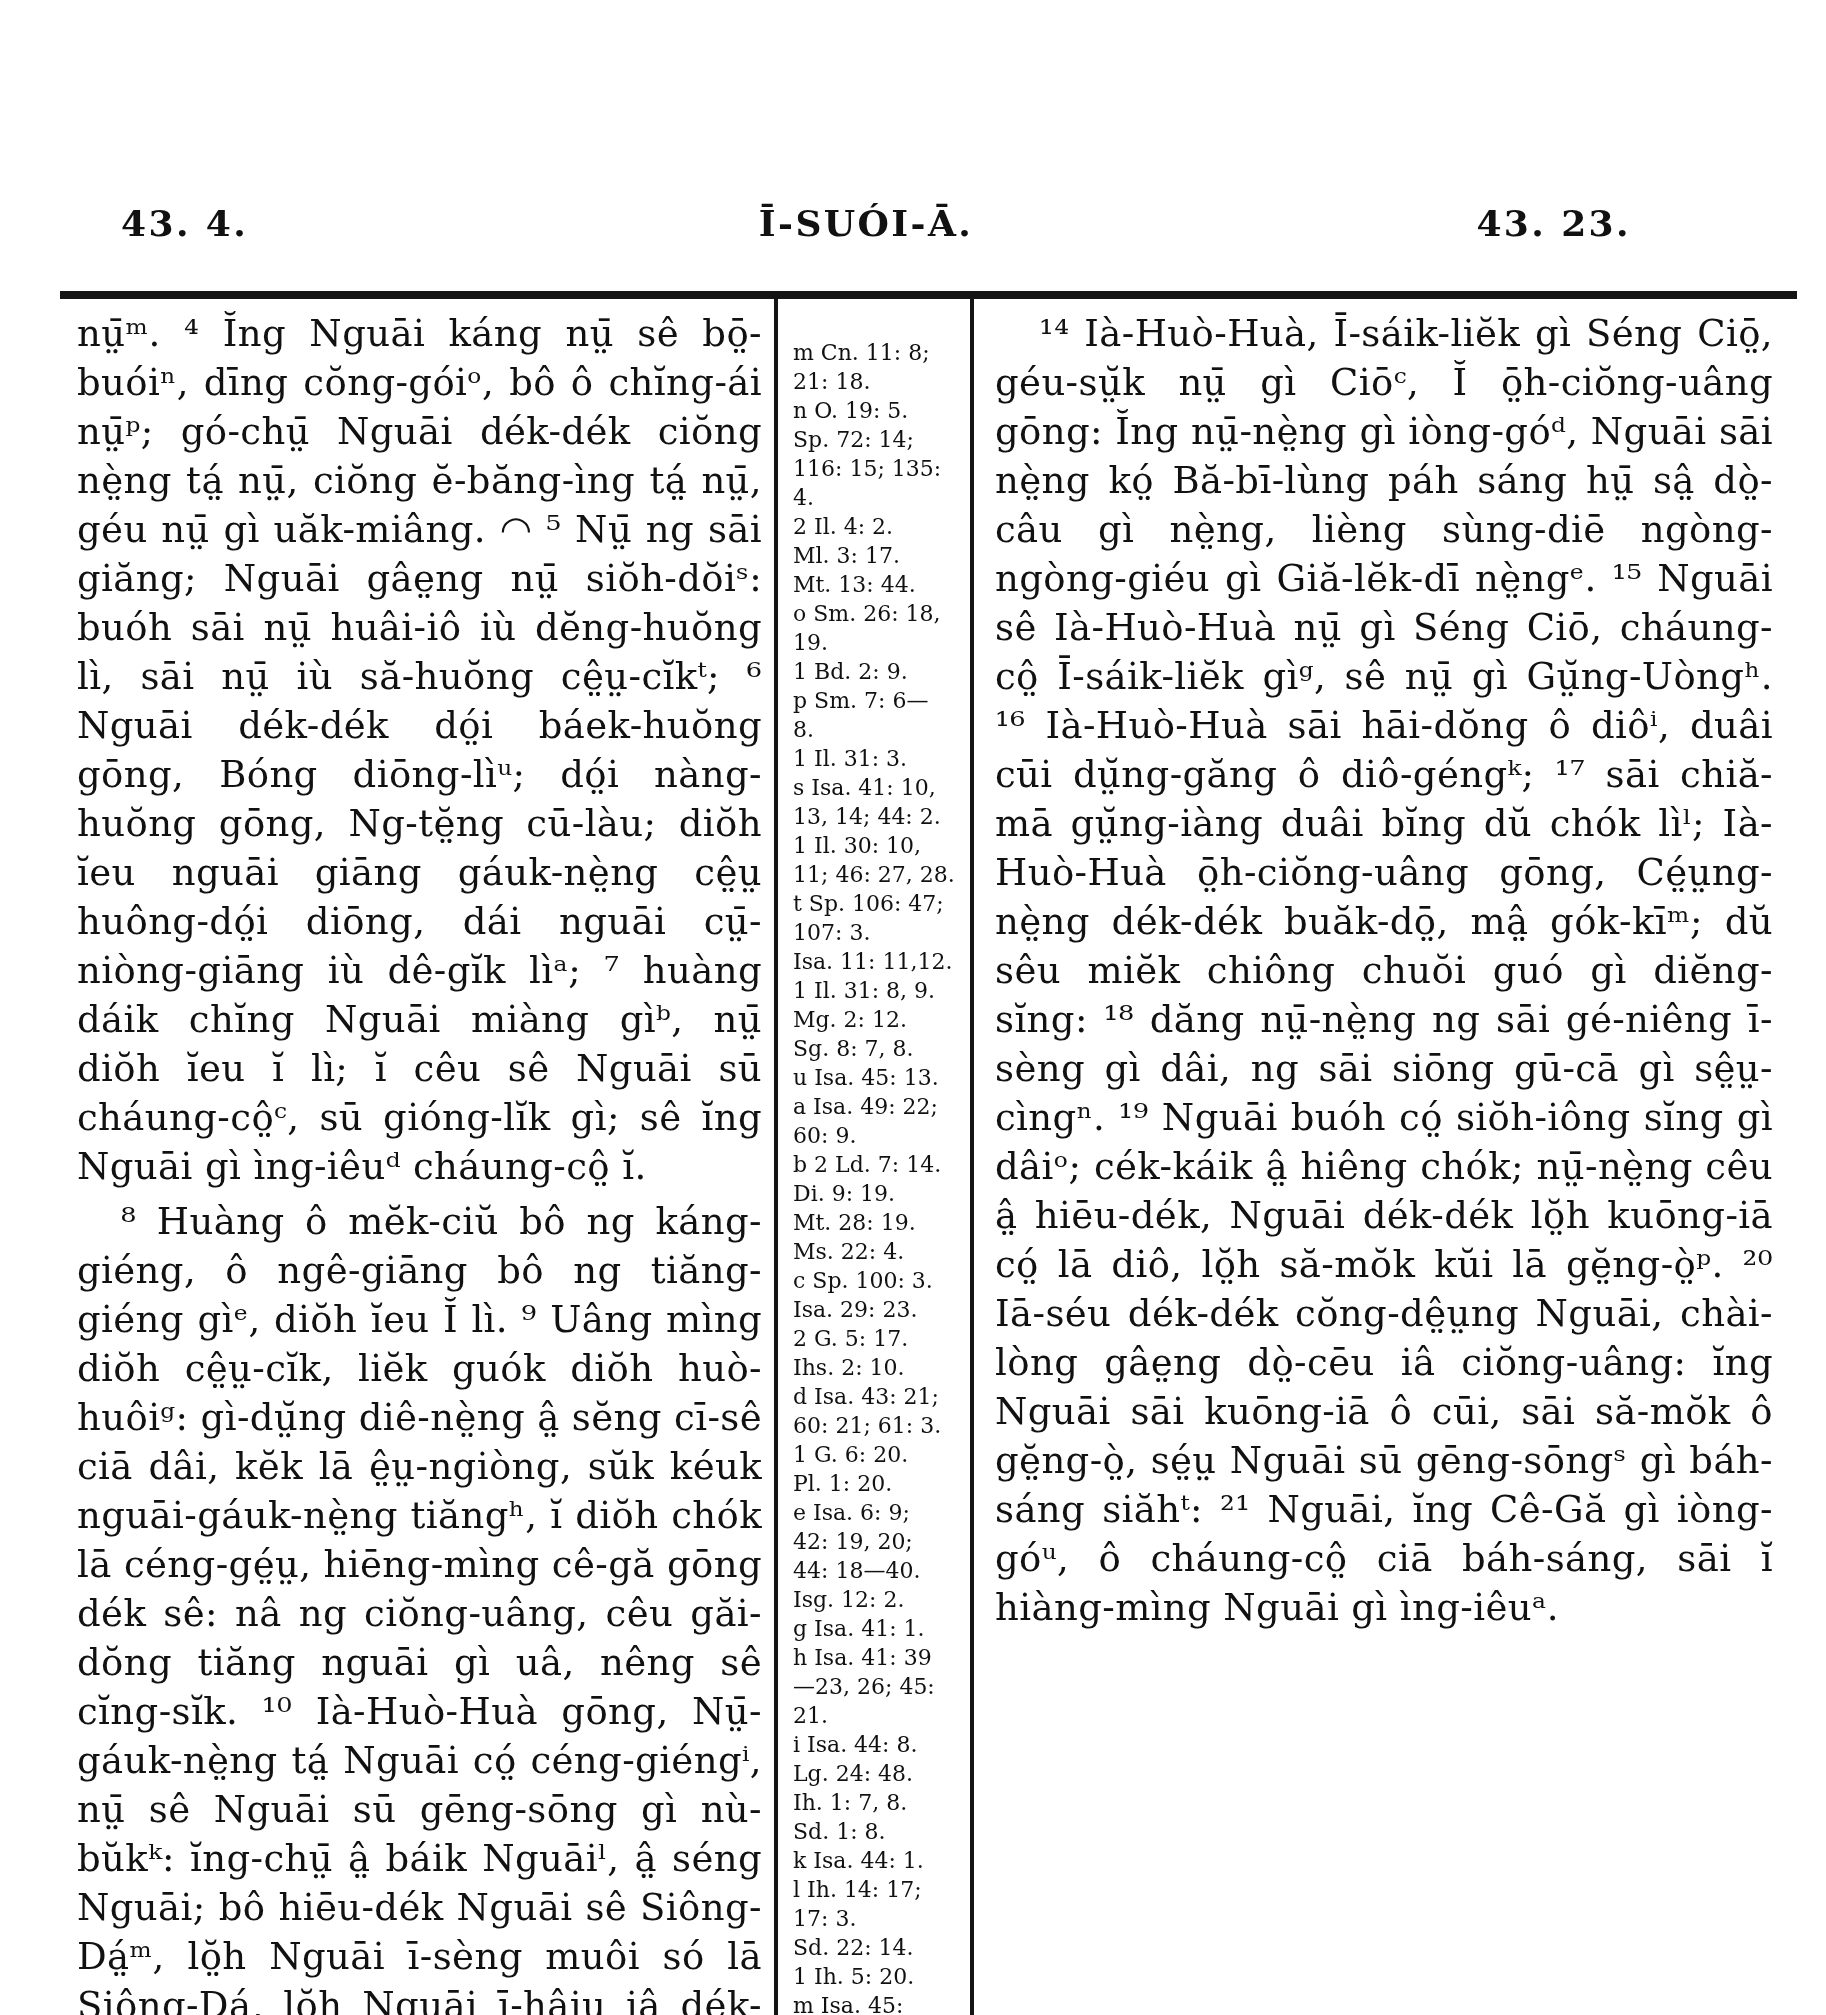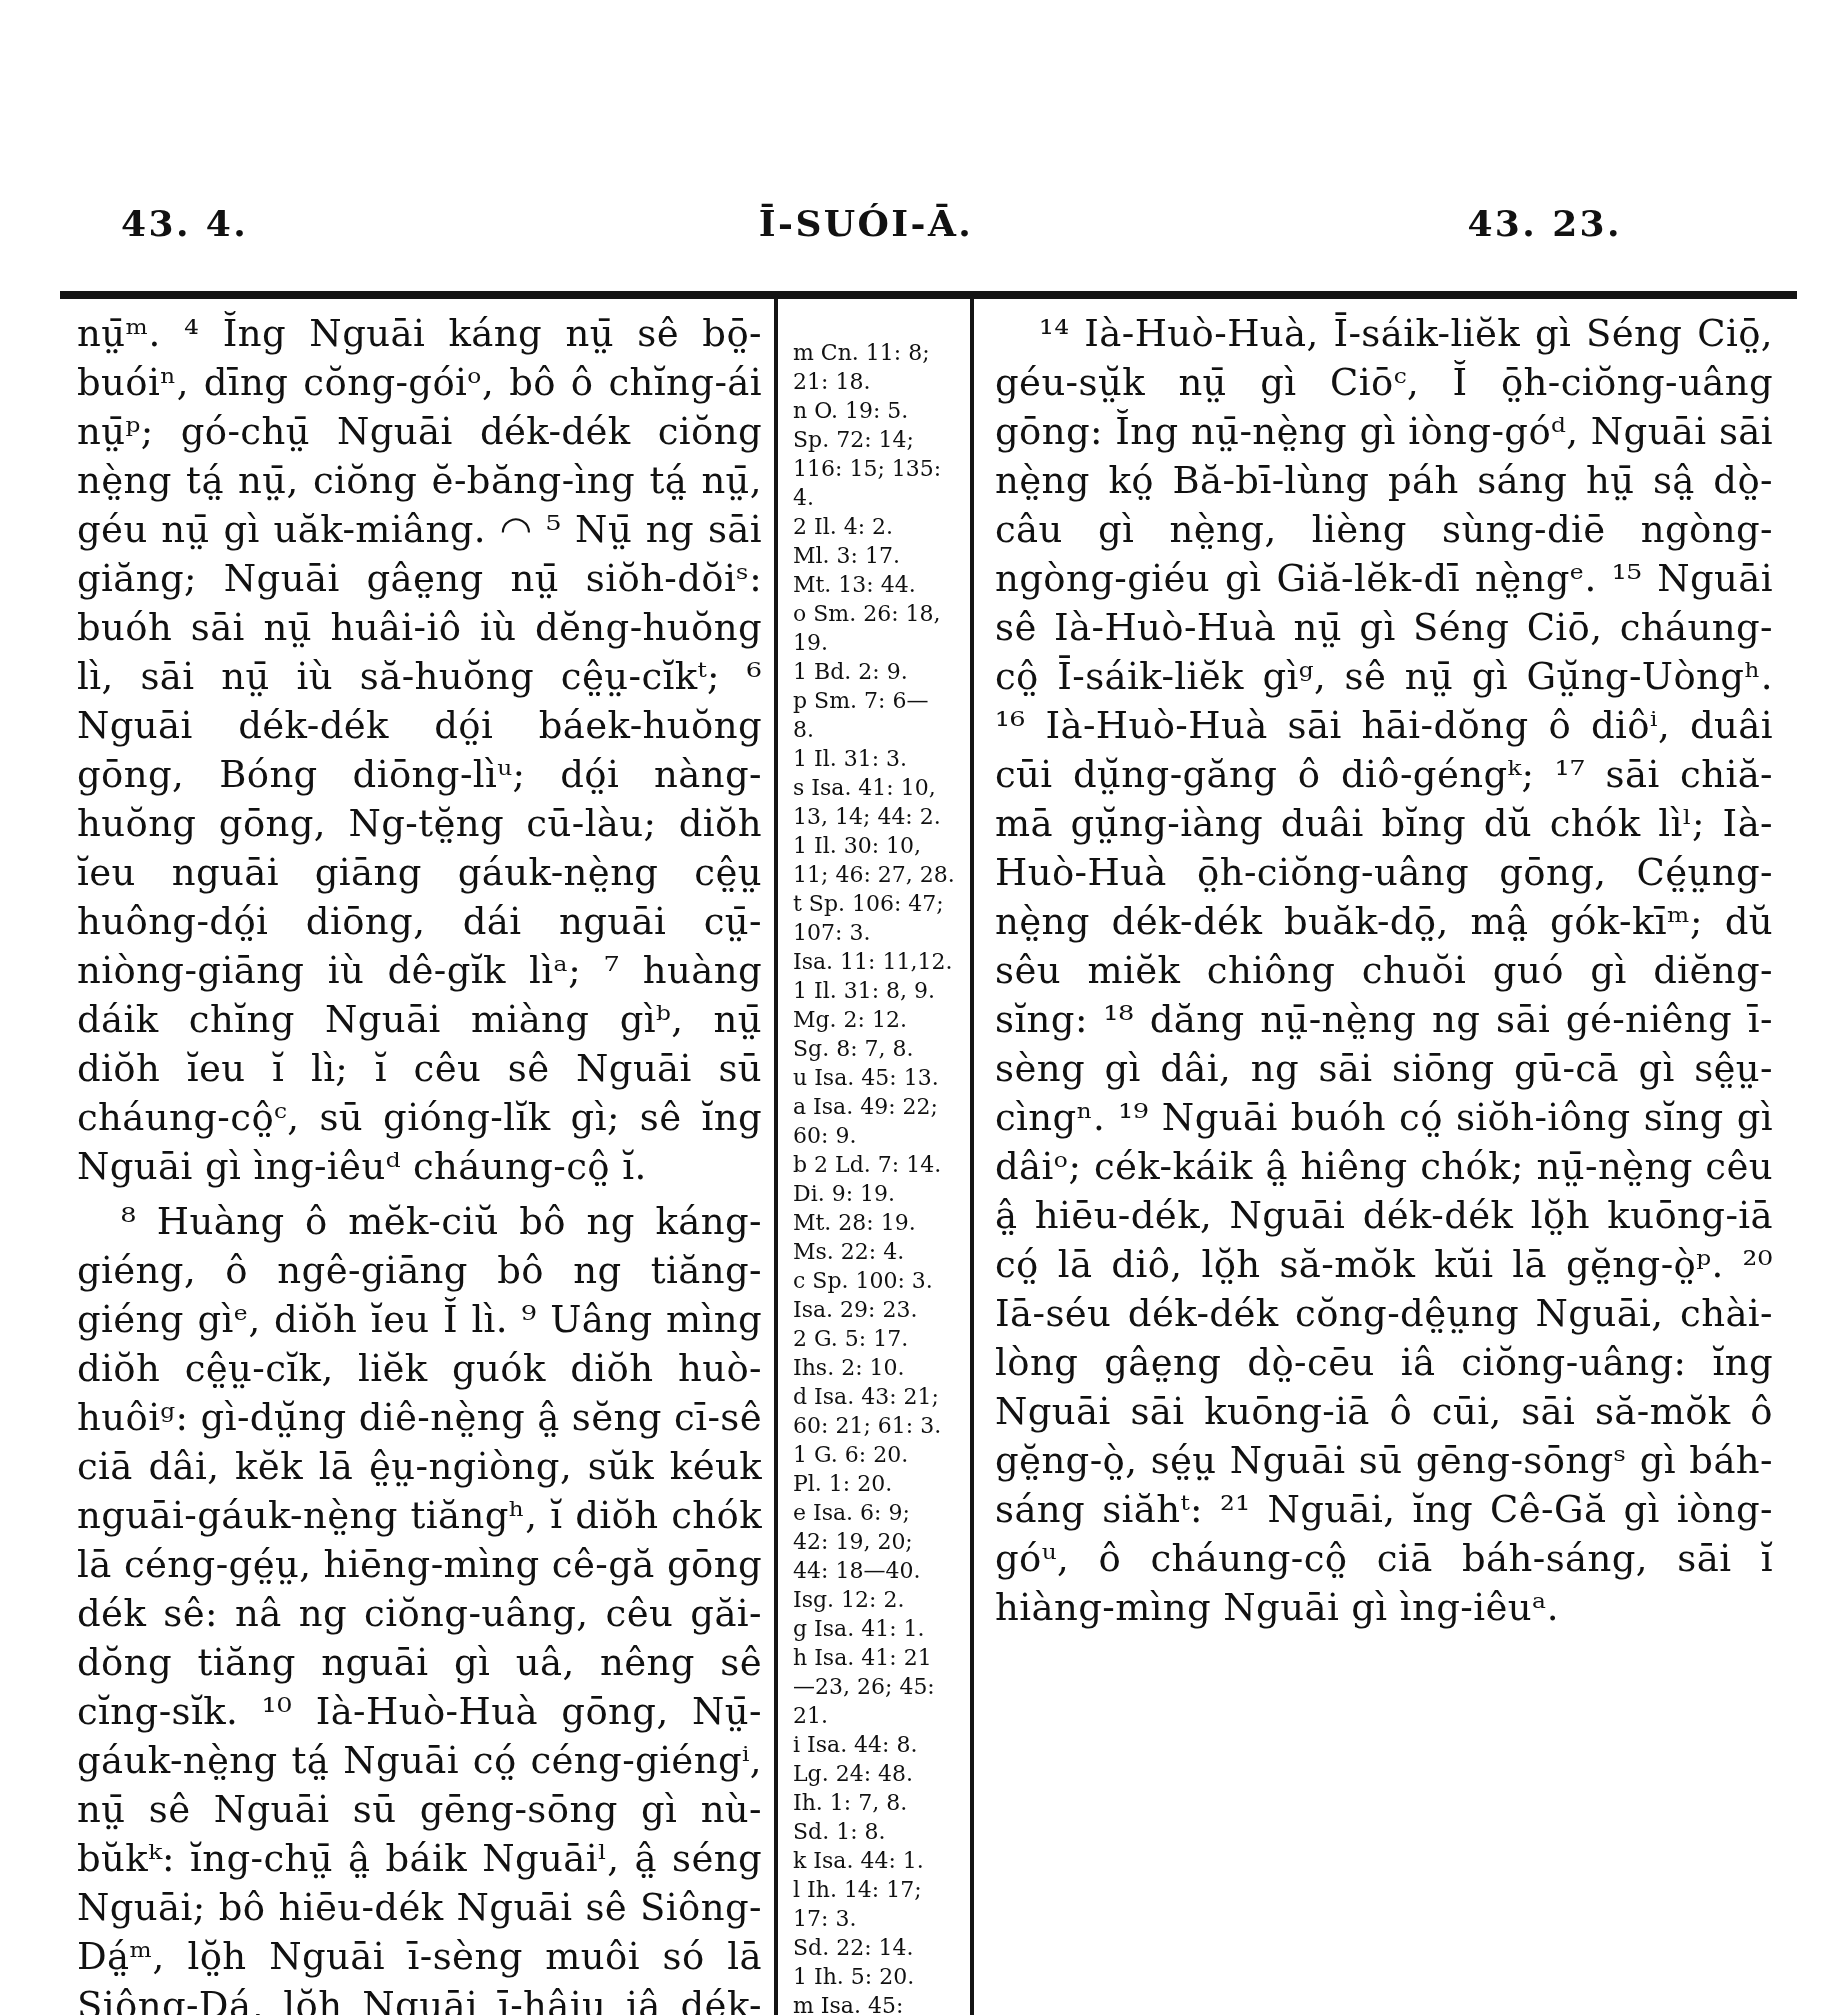--- a/index.html
+++ b/index.html
@@ -19,21 +19,21 @@
   .hdr-item {
     position: absolute;
     top: 202px;
     font-size: 36px;
     font-weight: 700;
     letter-spacing: 2.4px;
     white-space: nowrap;
   }
   .hdr-left  { left: 121px; }
   .hdr-center{ left: 866px; transform: translateX(-50%); }
-  .hdr-right { right: 205px; }
+  .hdr-right { right: 196px; }
   .hdr-rule {
     position: absolute;
     left: 60px;
     top: 291px;
     width: 1737px;
     height: 8px;
     background: #141414;
   }
   .col-body {
     position: absolute;
@@ -126,21 +126,21 @@
       <div>Ihs. 2: 10.</div>
       <div>d Isa. 43: 21;</div>
       <div>60: 21; 61: 3.</div>
       <div>1 G. 6: 20.</div>
       <div>Pl. 1: 20.</div>
       <div>e Isa. 6: 9;</div>
       <div>42: 19, 20;</div>
       <div>44: 18—40.</div>
       <div>Isg. 12: 2.</div>
       <div>g Isa. 41: 1.</div>
-      <div>h Isa. 41: 21</div>
+      <div>h Isa. 41: 39</div>
       <div>—23, 26; 45:</div>
       <div>21.</div>
       <div>i Isa. 44: 8.</div>
       <div>Lg. 24: 48.</div>
       <div>Ih. 1: 7, 8.</div>
       <div>Sd. 1: 8.</div>
       <div>k Isa. 44: 1.</div>
       <div>l Ih. 14: 17;</div>
       <div>17: 3.</div>
       <div>Sd. 22: 14.</div>

